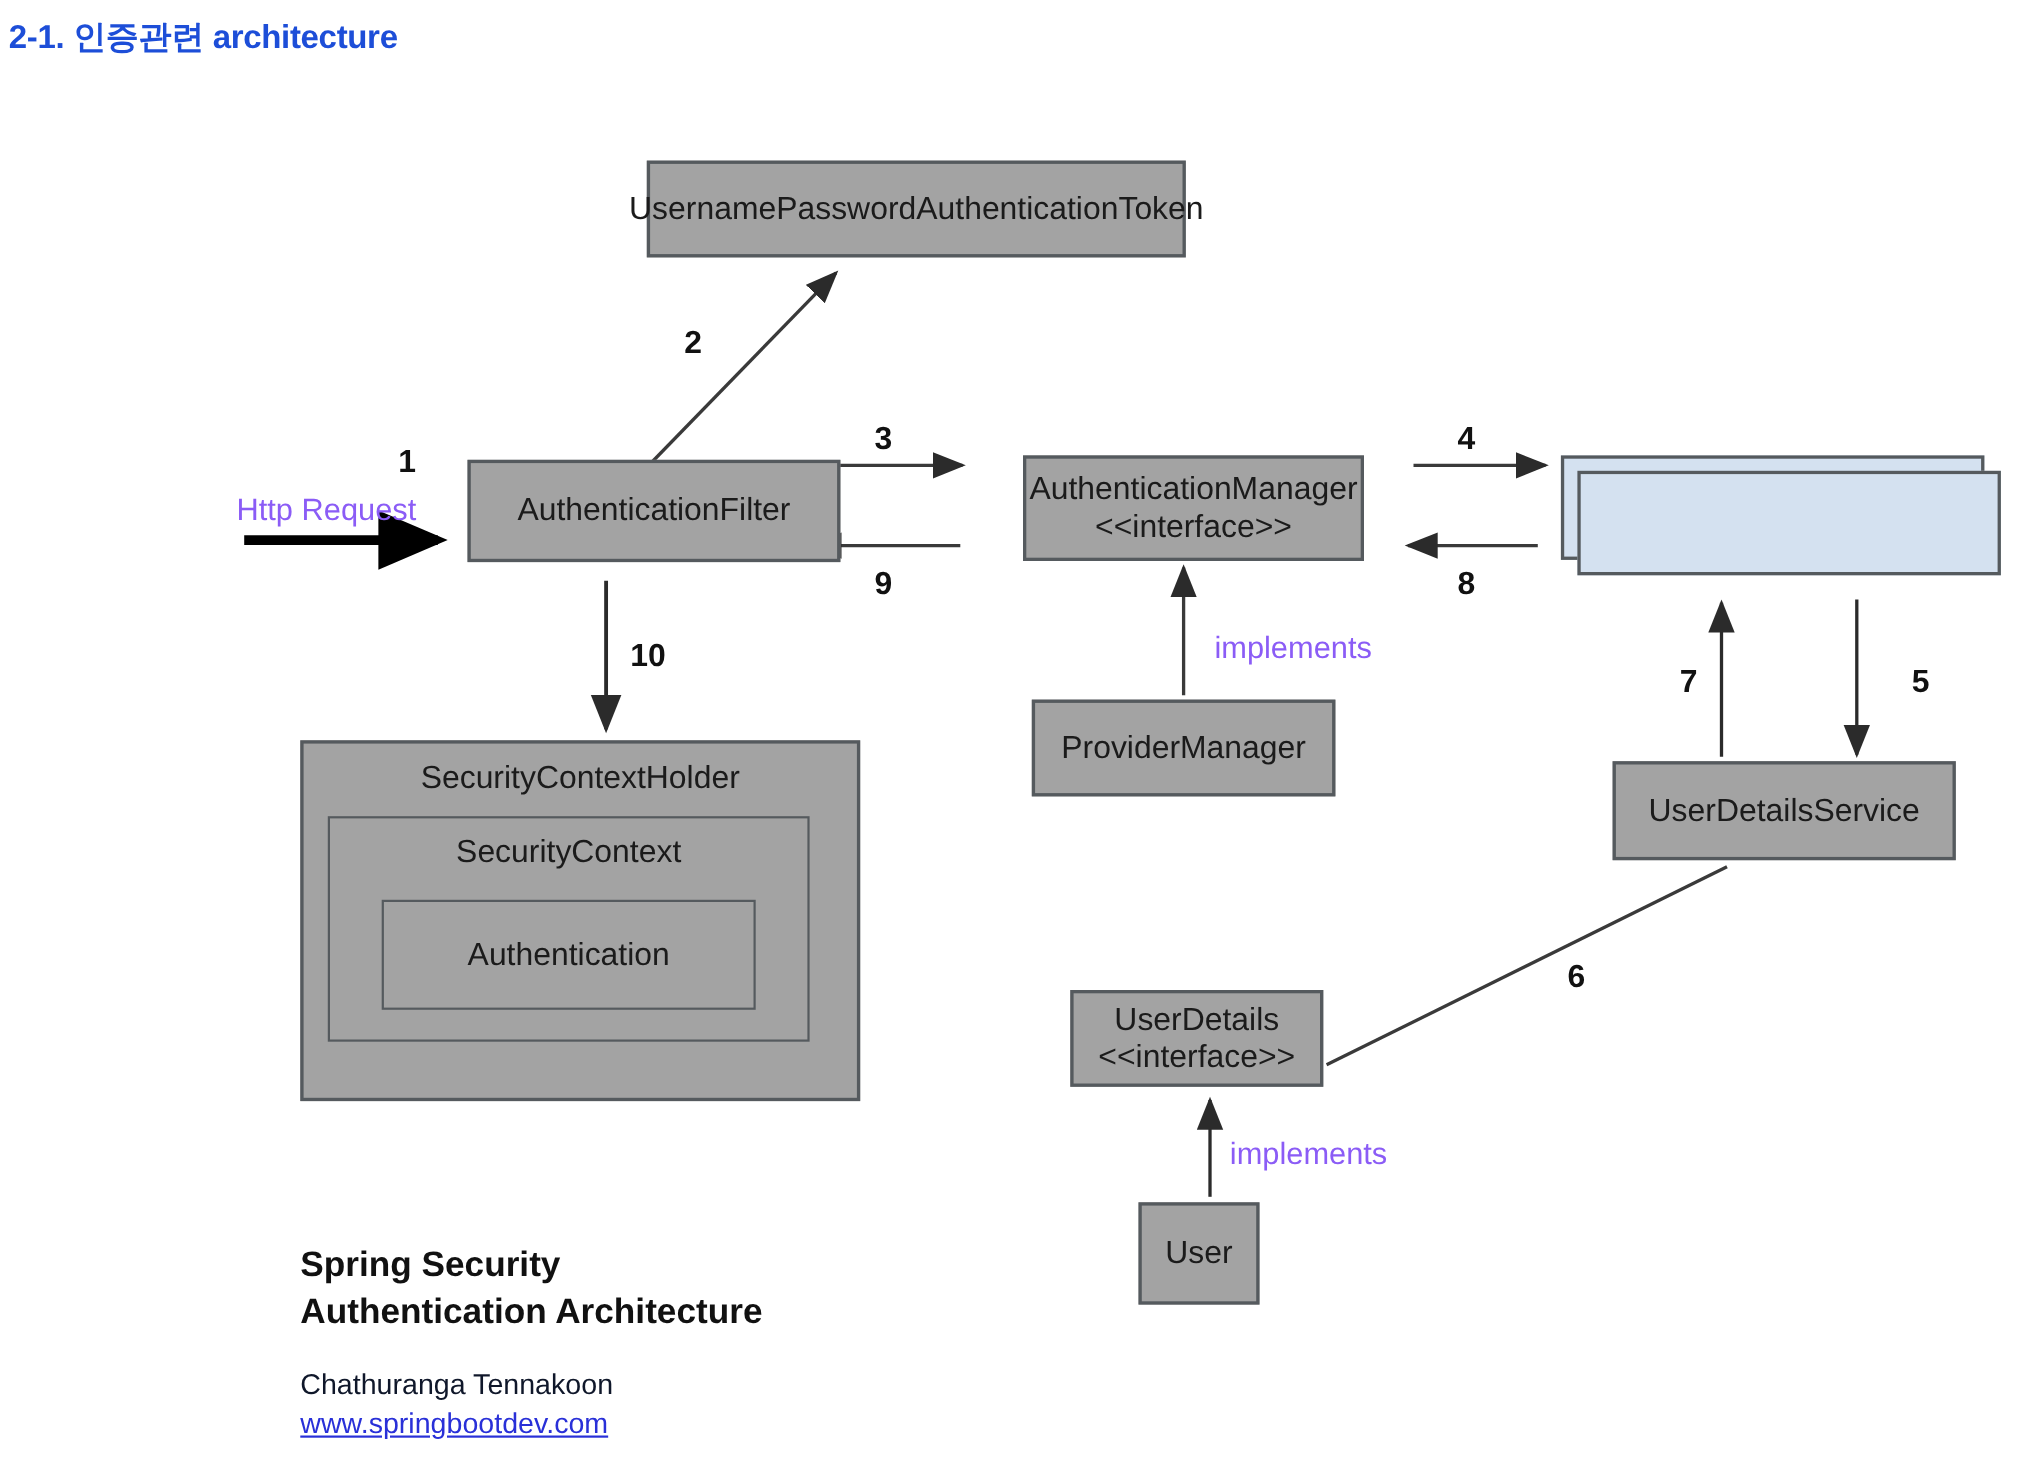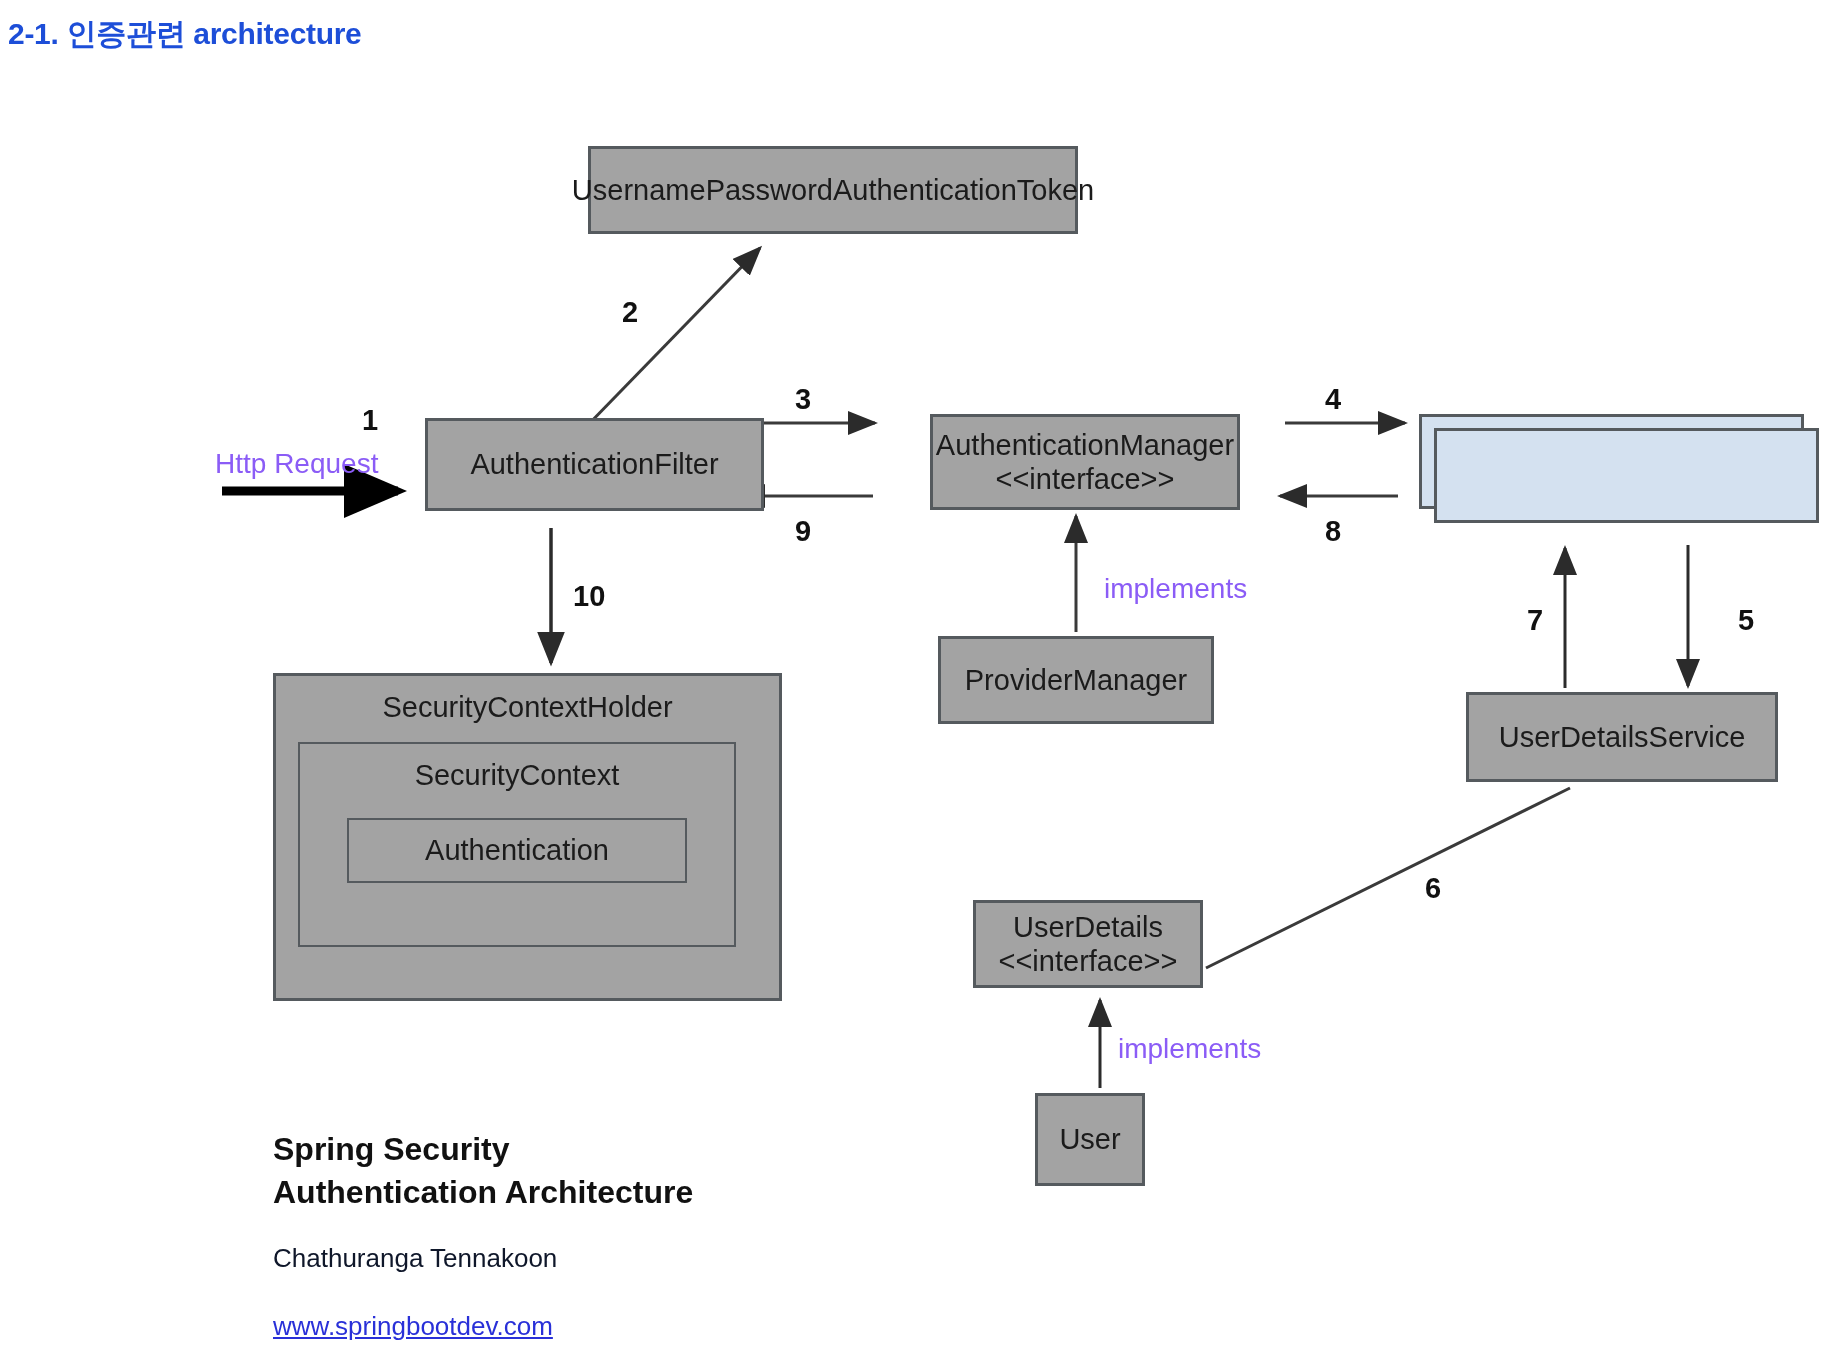--- a/index.html
+++ b/index.html
@@ -188,21 +188,21 @@
   </div>
 
   <div class="node container" style="left:273px; top:673px; width:509px; height:328px;">
     <span class="lbl">SecurityContextHolder</span>
   </div>
 
   <div class="node container thin" style="left:298px; top:742px; width:438px; height:205px;">
     <span class="lbl">SecurityContext</span>
   </div>
 
-  <div class="node thin" style="left:347px; top:818px; width:340px; height:65px;">
+  <div class="node thin" style="left:347px; top:818px; width:340px; height:100px;">
     <span class="lbl">Authentication</span>
   </div>
 
   <div class="edge-label" style="left:362px; top:404px;">1</div>
   <div class="plain-label" style="left:215px; top:448px;">Http Request</div>
 
   <div class="edge-label" style="left:622px; top:296px;">2</div>
 
   <div class="edge-label" style="left:795px; top:383px;">3</div>
 
@@ -220,15 +220,15 @@
 
   <div class="edge-label" style="left:1425px; top:872px;">6</div>
 
   <div class="plain-label" style="left:1104px; top:573px;">implements</div>
 
   <div class="plain-label" style="left:1118px; top:1033px;">implements</div>
 
   <div class="caption-title" style="left:273px; top:1128px;">Spring Security
 Authentication Architecture</div>
   <div class="caption-author" style="left:273px; top:1243px;">Chathuranga Tennakoon</div>
-  <div class="caption-link" style="left:273px; top:1279px;margin-top:32px;">www.springbootdev.com</div>
+  <div class="caption-link" style="left:273px; top:1279px;">www.springbootdev.com</div>
 
 </div>
 
 </body></html>

